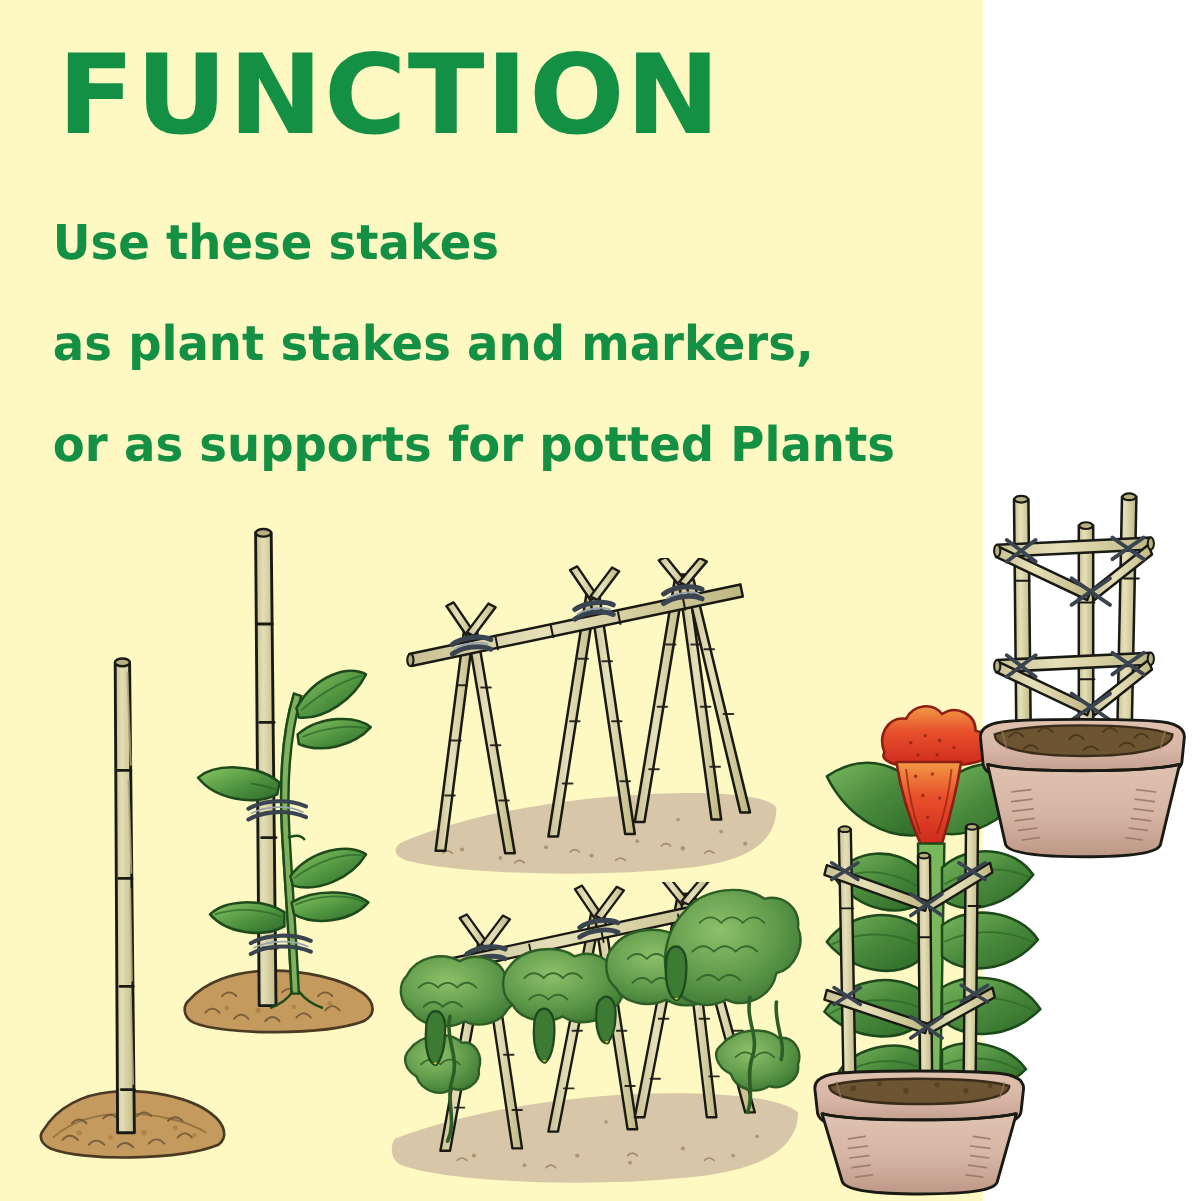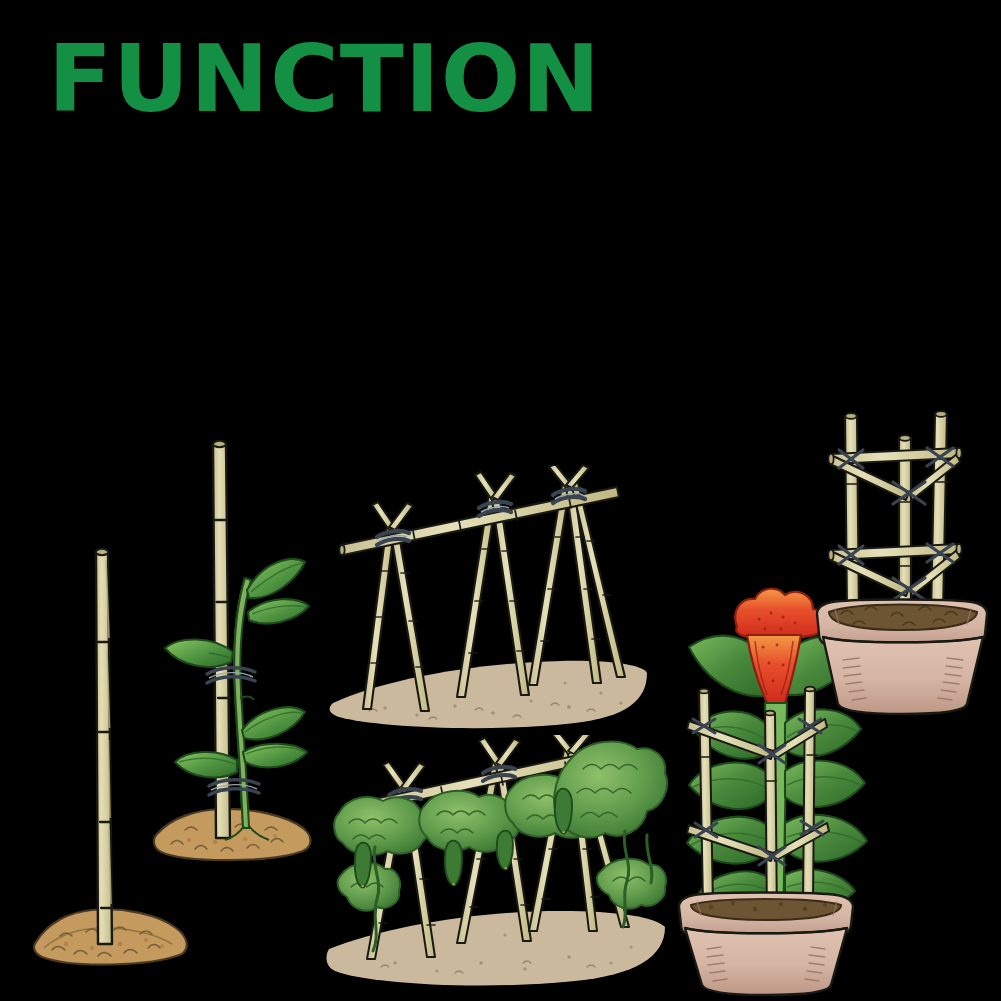--- a/index.html
+++ b/index.html
@@ -1,18 +1,18 @@
 <!DOCTYPE html>
 <html><head>
 <meta charset="utf-8">
 <style>
   html,body{margin:0;padding:0;background:#ffffff;}
   body{width:1001px;height:1001px;overflow:hidden;
        font-family:"DejaVu Sans","Liberation Sans",sans-serif;}
-  #page{position:relative;width:1001px;height:1001px;background:#000000;}
+  #page{position:relative;width:819px;height:1001px;background:#fef9c3;}
 
   
   #headline{
     position:absolute;left:48px;top:34px;
     font-family:"DejaVu Sans","Liberation Sans",sans-serif;
     font-weight:700;
     font-size:92px;
     line-height:1;
     letter-spacing:1px;
     color:#149044;
@@ -47,20 +47,25 @@
   #ill-potcage    {left:795px; top:398px;  width:206px; height:352px;}
   .ill svg{display:block;width:100%;height:100%;}
 </style>
 </head>
 <body>
 
 <div id="page">
 
   <div id="headline">FUNCTION</div>
 
+  <div id="bodytext">
+    <p class="bline">Use these stakes</p>
+    <p class="bline">as plant stakes and markers,</p>
+    <p class="bline">or as supports for potted Plants</p>
+  </div>
 
   <div class="ill" id="ill-stake">
     <svg viewBox="0 0 175 450" xmlns="http://www.w3.org/2000/svg">
       <defs>
         <linearGradient id="bam1" x1="0" y1="0" x2="1" y2="0">
           <stop offset="0%" stop-color="#c9c194"></stop>
           <stop offset="35%" stop-color="#e4deb6"></stop>
           <stop offset="100%" stop-color="#c3bb86"></stop>
         </linearGradient>
       </defs>

